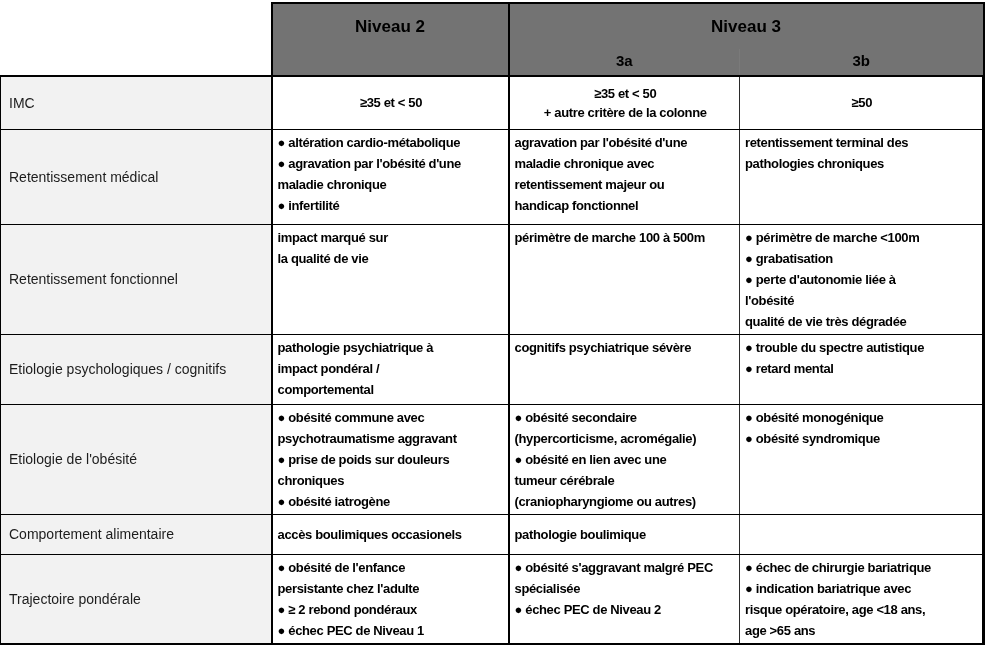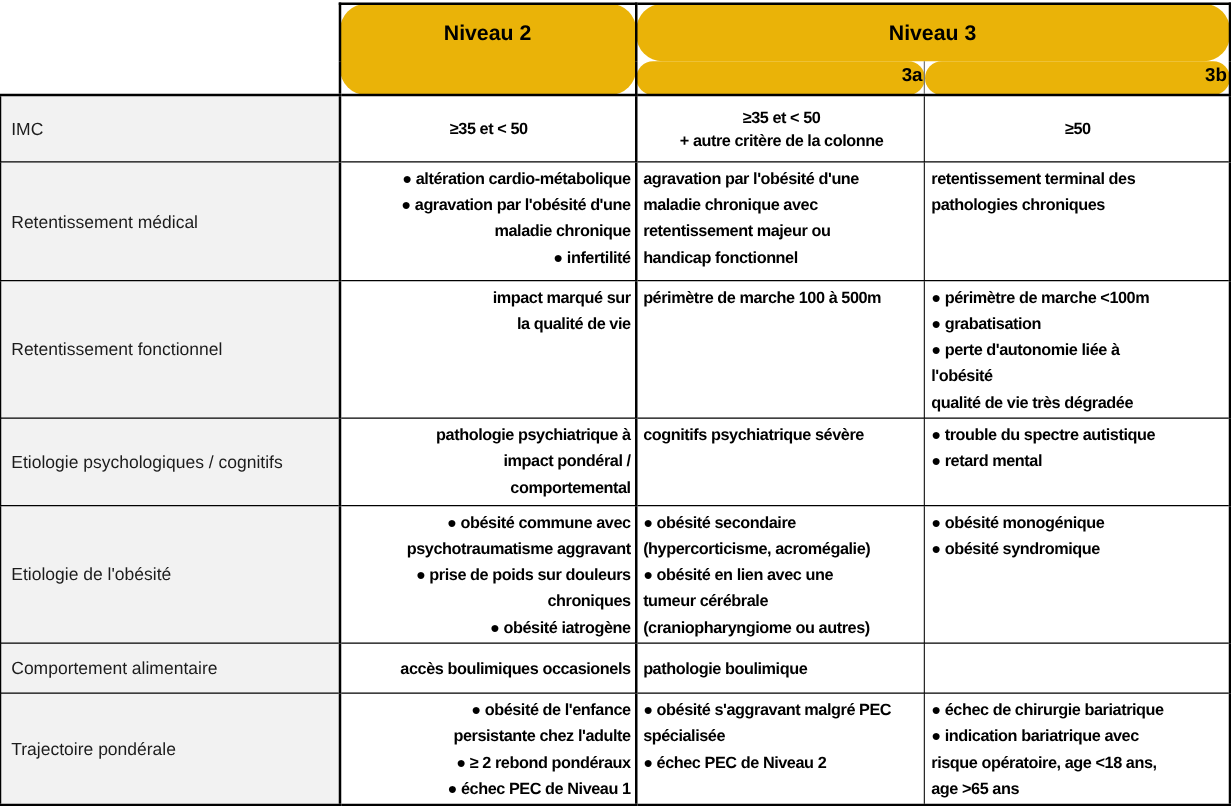--- a/index.html
+++ b/index.html
@@ -24,47 +24,45 @@
 
   td { box-sizing: border-box; }
 
   
   td.hspacer {
     border: none;
     background: #ffffff;
     border-bottom: 2px solid #000;
   }
   td.hcell {
-    background: #eab308;
+    background: #737373;
     font-weight: bold;
     text-align: center;
     border-top: 2px solid #000;
     border-bottom: 2px solid #000;
-    border-radius: 21px;
   }
   td.h-n2 {
     font-size: 17px;
     border-left: 2px solid #000;
     border-right: 2px solid #000;
     vertical-align: top;
     padding-top: 13px;
   }
   td.h-n3 {
     font-size: 17px;
     border-right: 2px solid #000;
     border-bottom: none;
     vertical-align: top;
     padding-top: 13px;
   }
   td.h-sub {
     font-size: 15px;
     border-top: none;
     vertical-align: middle;
     padding-bottom: 4px;
-    text-align: right;
   }
   td.h-3a { border-right: 1px solid #7a7a7a; }
   td.h-3b { border-left: none; border-right: 2px solid #000; }
 
   
   td.label {
     background: #f2f2f2;
     font-size: 14px;
     color: #1c1c1c;
     padding: 2px 20px 2px 8px;
@@ -77,23 +75,23 @@
     background: #ffffff;
     font-size: 13px;
     font-weight: bold;
     letter-spacing: -0.35px;
     line-height: 21px;
     padding: 2px 3px 2px 5px;
     vertical-align: top;
     white-space: pre-line;
     border: 1px solid #000;
   }
-  td.n2 { border-left: 2px solid #000; border-right: 2px solid #000; text-align: right; }
+  td.n2 { border-left: 2px solid #000; border-right: 2px solid #000; }
   td.a  { border-right: 1px solid #2a2a2a; }
-  td.b  { border-left: none; border-right: 2px solid #000000; }
+  td.b  { border-left: none; border-right: 4px solid #000000; }
 
   tr.r-imc td.c { text-align: center; vertical-align: middle; line-height: 19px; }
   tr.r-comp td.c { vertical-align: middle; }
   tr.last td { border-bottom: 3px solid #000; }
 
   
   tr.h1 { height: 46px; }
   tr.h2 { height: 27px; }
   tr.r-imc   { height: 53px; }
   tr.r-med   { height: 95px; }

